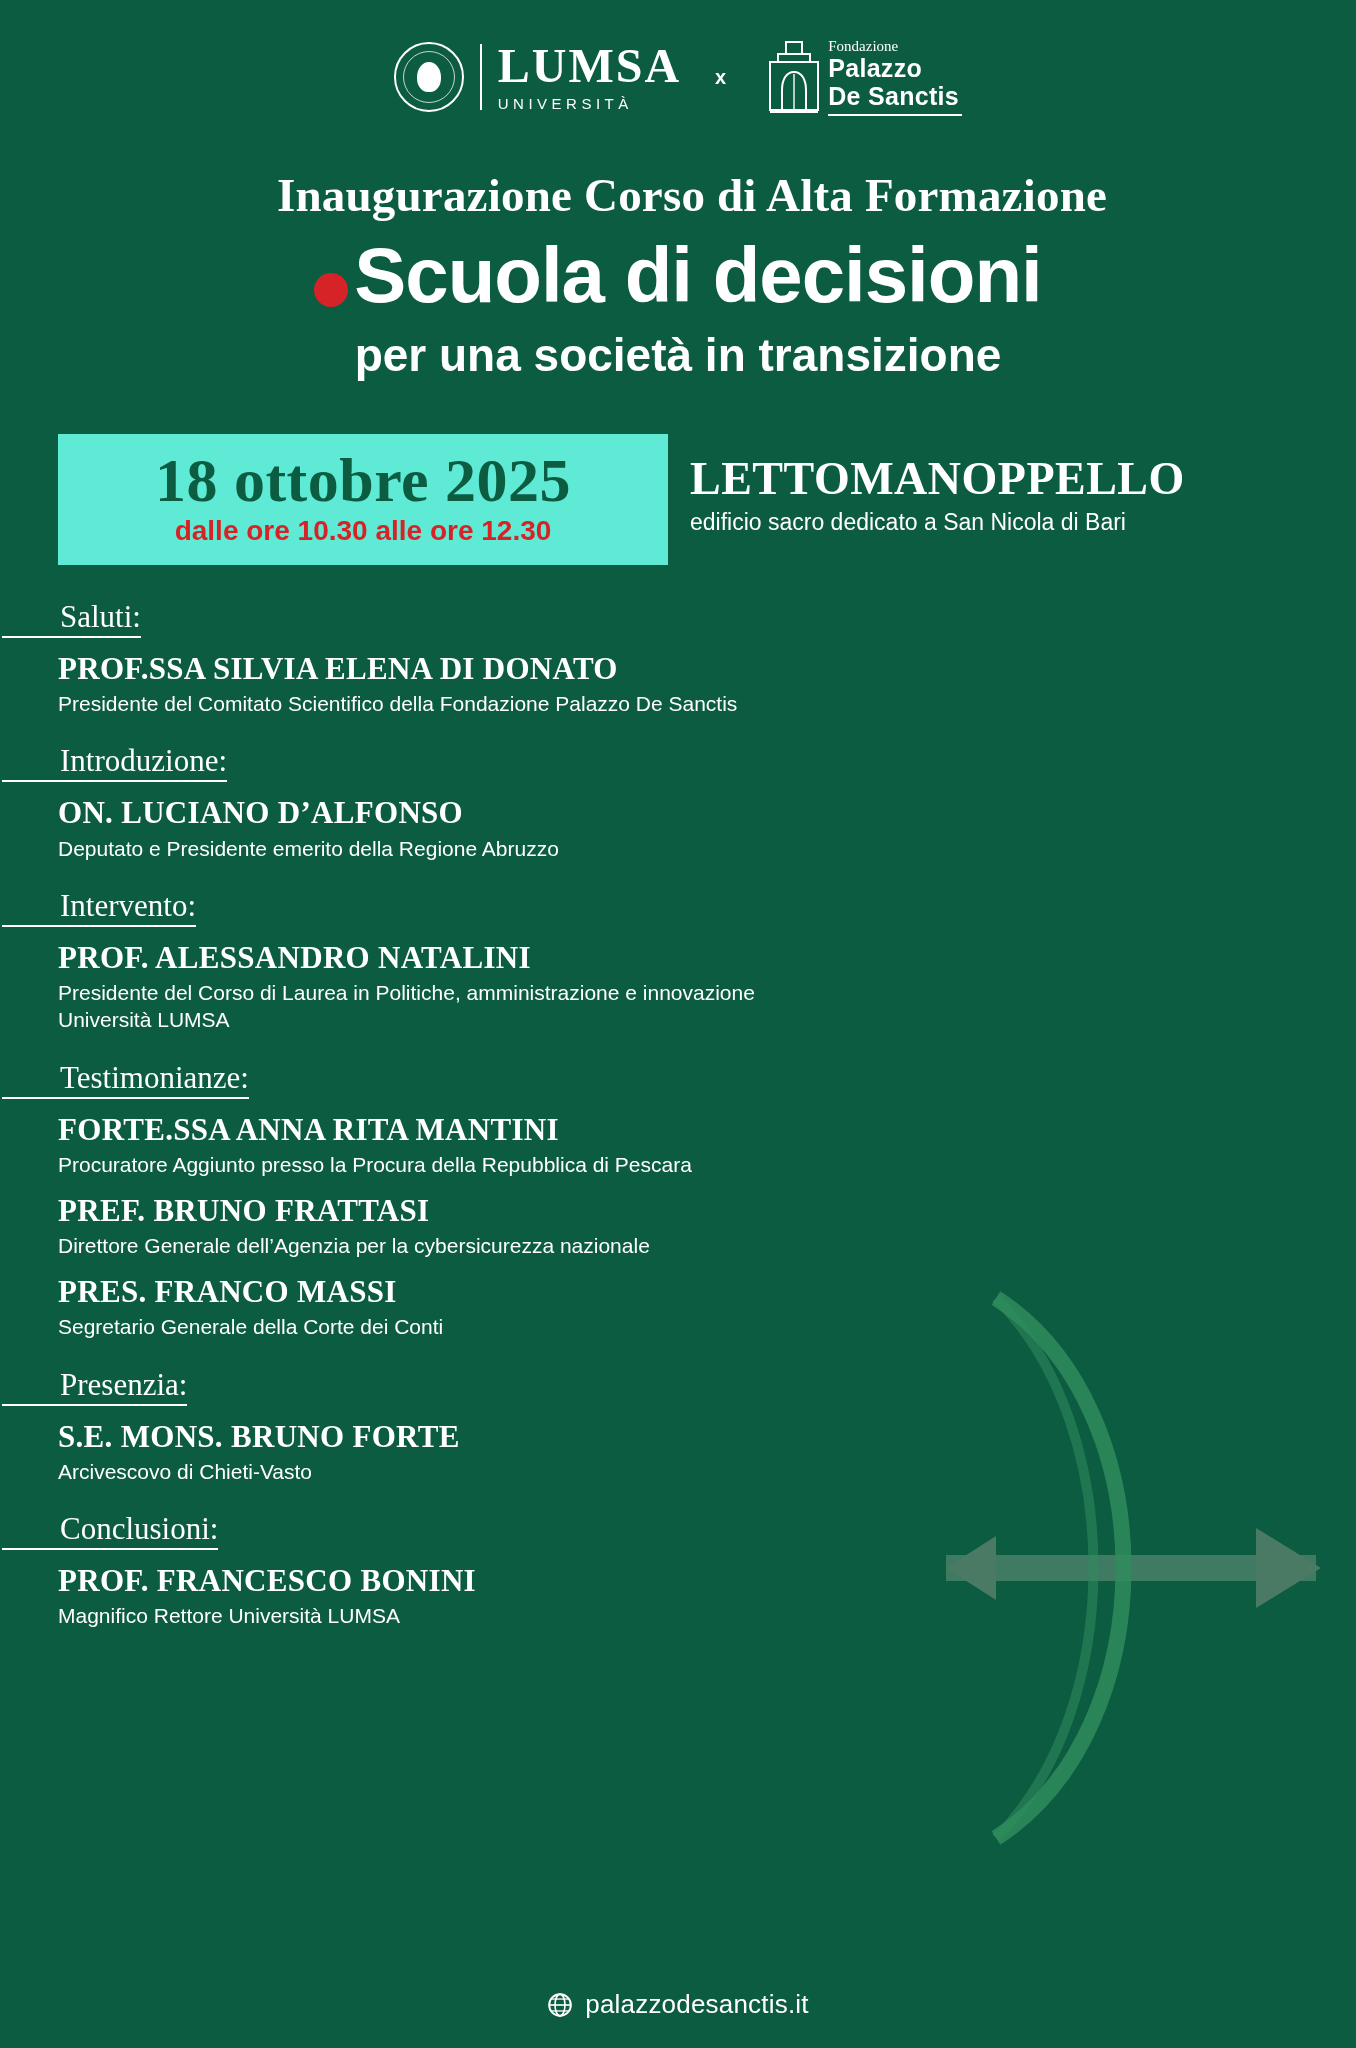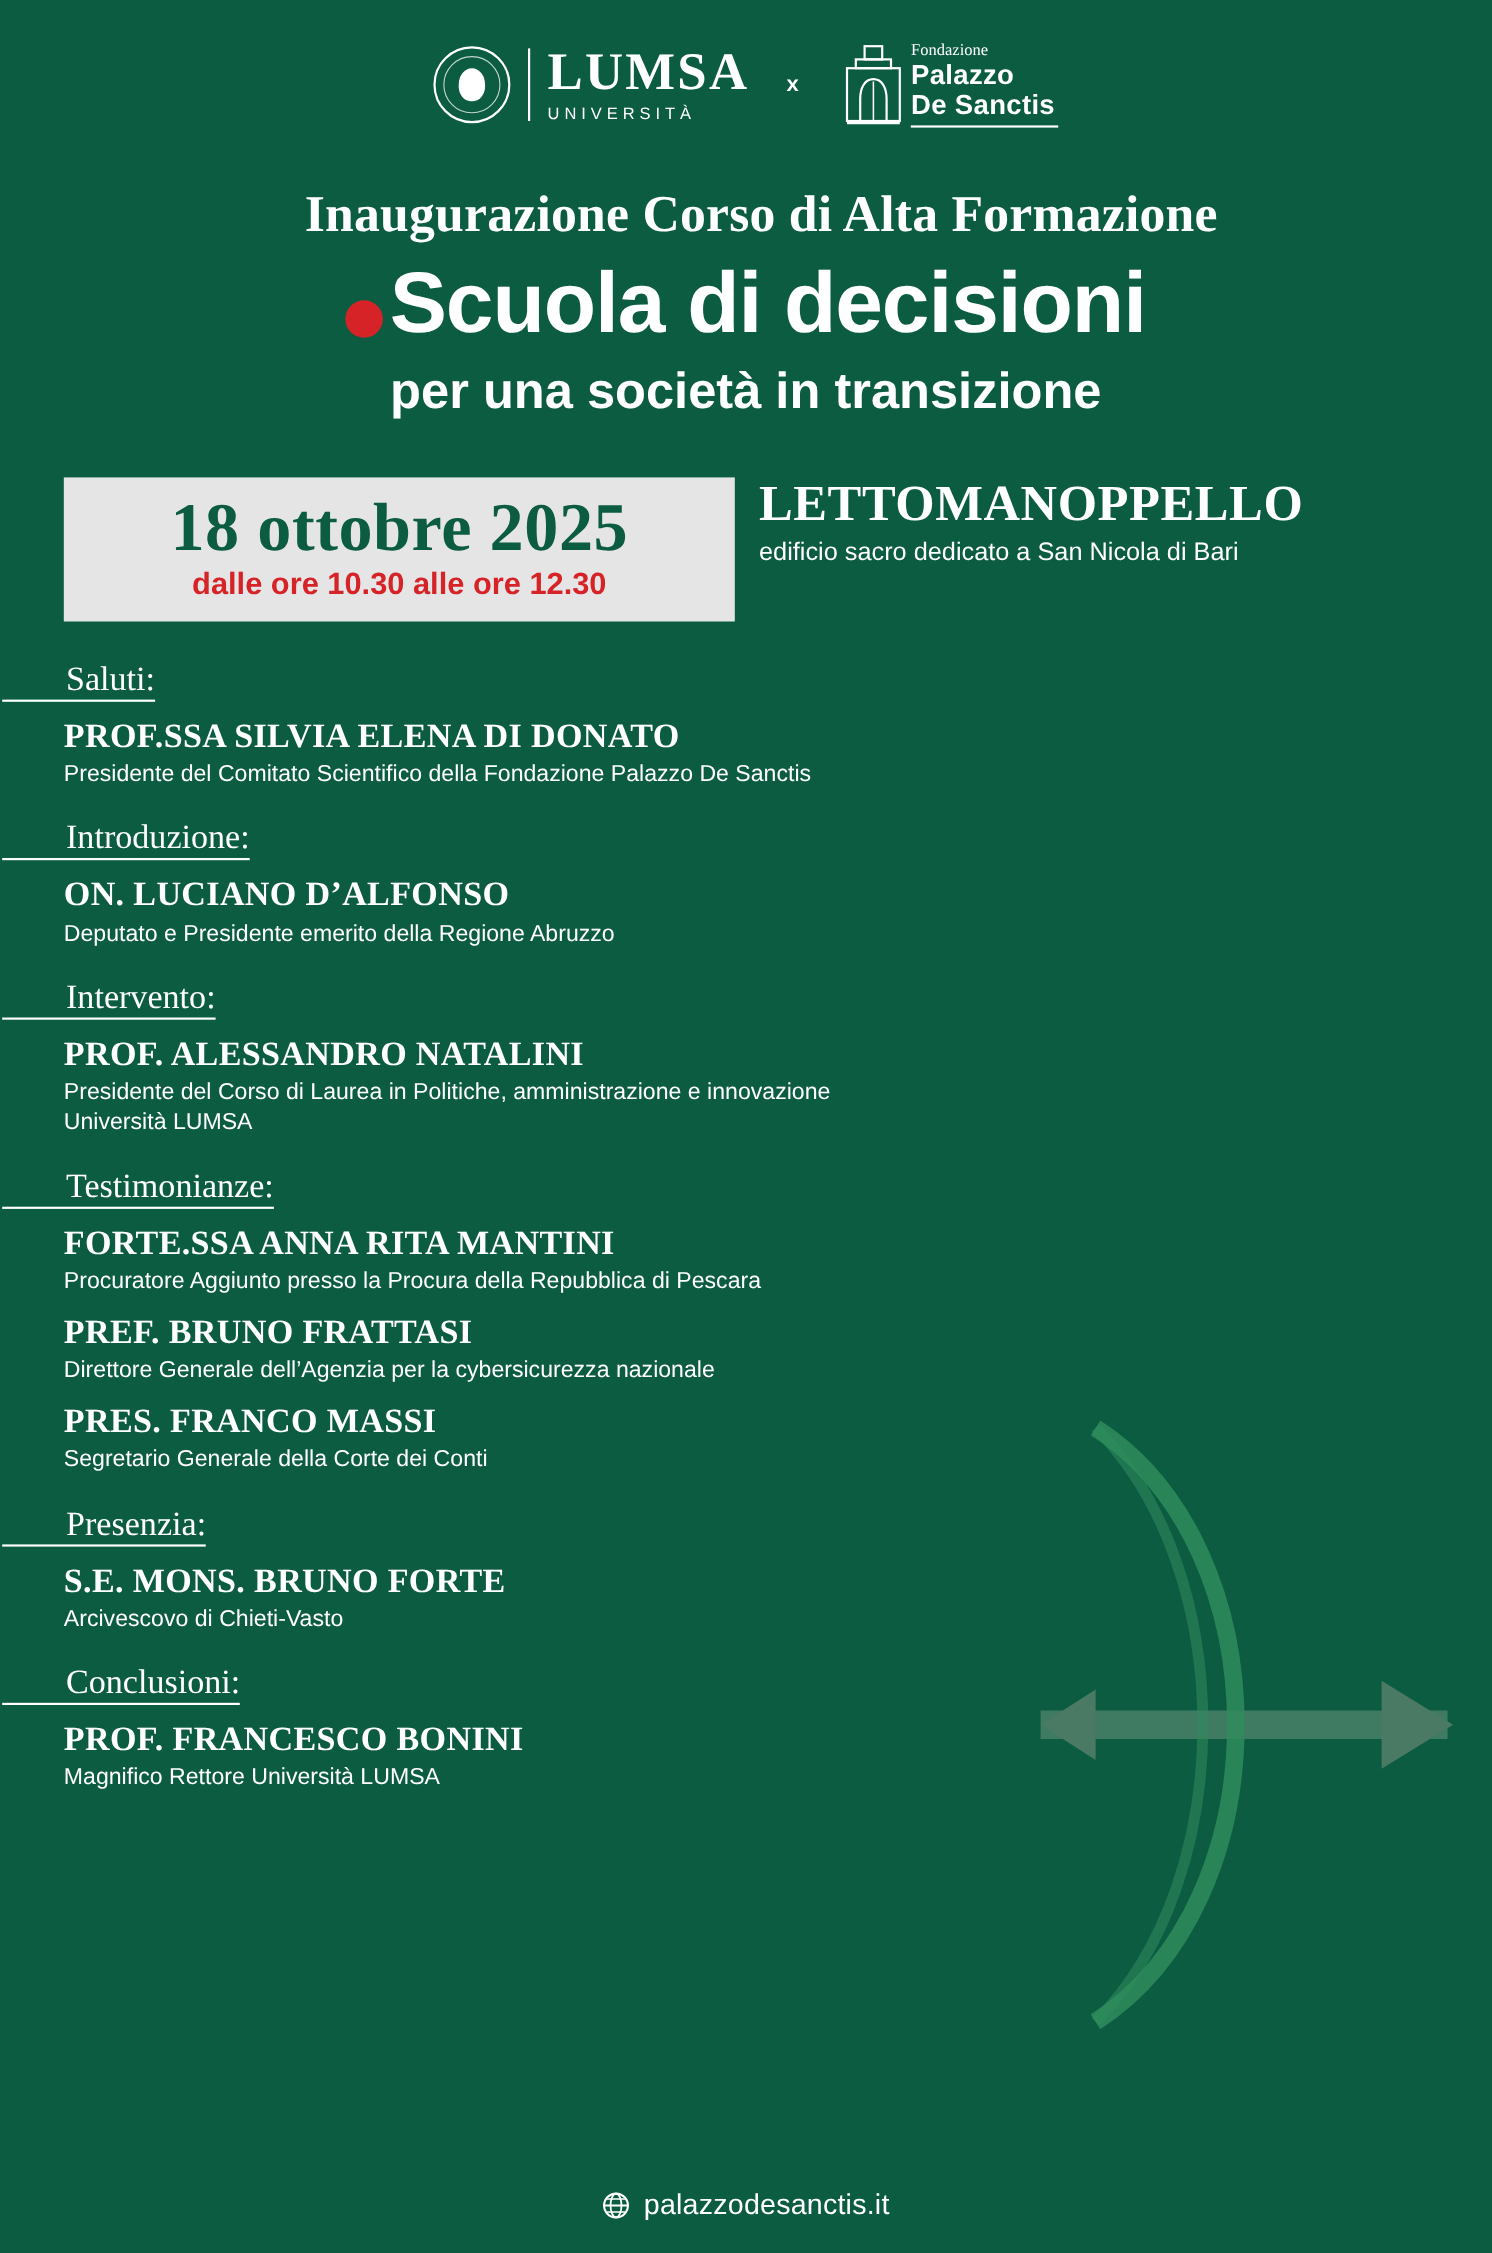--- a/index.html
+++ b/index.html
@@ -135,21 +135,21 @@
 
   
   .datebar {
     display: flex;
     align-items: stretch;
     margin-top: 52px;
     padding-left: 58px;
     gap: 22px;
   }
   .date-box {
-    background: #e5e5e5;
+    background: #5eead4;
     color: #0c5c41;
     padding: 14px 26px 18px 26px;
     text-align: center;
     min-width: 610px;
     box-sizing: border-box;
   }
   .date-main {
     font-family: "Liberation Serif", serif;
     font-size: 62px;
     font-weight: 700;
@@ -158,20 +158,21 @@
   }
   .date-hours {
     color: #d62327;
     font-size: 28px;
     font-weight: 700;
     margin-top: 2px;
   }
   .place-box {
     display: flex;
     flex-direction: column;
+    justify-content: center;
     padding-bottom: 8px;
   }
   .place-name {
     font-family: "Liberation Serif", serif;
     font-size: 46px;
     font-weight: 700;
     letter-spacing: .5px;
     line-height: 1.05;
   }
   .place-sub {

